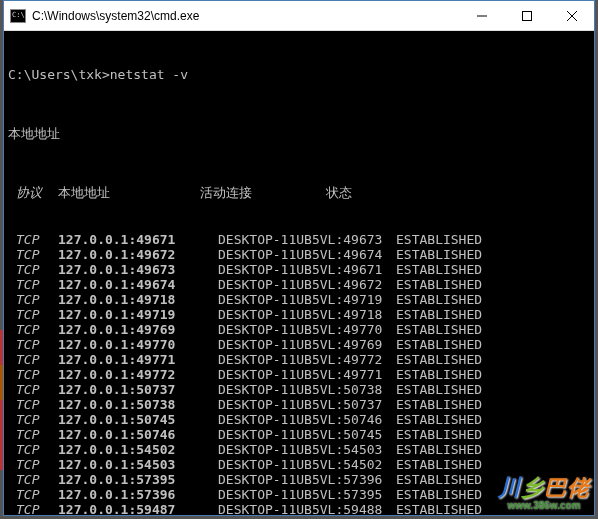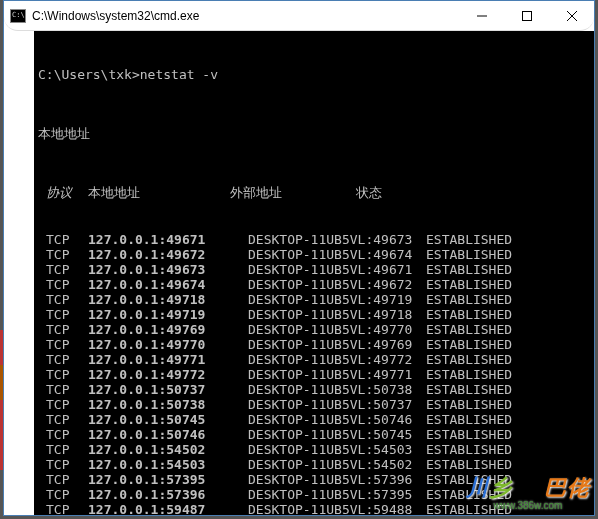--- a/index.html
+++ b/index.html
@@ -21,21 +21,20 @@
   border: 1px solid #4a7eb3;
   display: flex;
   flex-direction: column;
 }
 .titlebar {
   height: 30px;
   background: #fff;
   display: flex;
   align-items: center;
   border-bottom: 1px solid #ddd;
-  border-radius: 14px;
 }
 .titlebar-icon {
   width: 16px;
   height: 14px;
   margin: 0 6px;
   background: #000;
   border: 1px solid #888;
   position: relative;
 }
 .titlebar-icon::after {
@@ -68,27 +67,26 @@
 .terminal {
   flex: 1;
   background: #000;
   color: #c0c0c0;
   font-size: 13px;
   line-height: 15px;
   padding: 2px 4px;
   overflow: hidden;
   font-family: "NSimSun", "Consolas", monospace;
   white-space: pre;
-  margin-left: 30px;
 }
 .prompt-line { margin-top: 4px; margin-bottom: 14px; }
 .section-title { margin-bottom: 14px; }
 .headers { margin-bottom: 2px; }
 .row { display: block; }
-.col-proto { display: inline-block; width: 50px; padding-left: 8px; }
+.col-proto { display: inline-block; width: 50px; padding-left: 8px; font-style: italic; }
 .col-local { display: inline-block; width: 160px; font-weight: bold; }
 .col-foreign { display: inline-block; width: 178px; }
 .col-state { display: inline-block; }
 .hdr-proto { display: inline-block; width: 50px; padding-left: 8px; font-style: italic; }
 .hdr-local { display: inline-block; width: 142px; }
 .hdr-foreign { display: inline-block; width: 126px; }
 .watermark {
   position: absolute;
   right: 8px;
   bottom: 8px;
@@ -96,28 +94,28 @@
   font-weight: bold;
   font-style: italic;
   pointer-events: none;
 }
 .wm-main {
   font-size: 22px;
   letter-spacing: 1px;
 }
 .wm-main .c1 { color: #2a6fd6; text-shadow: 1px 1px 2px #fff; }
 .wm-main .c2 { color: #7db82e; text-shadow: 1px 1px 2px #fff; }
-.wm-main .c3 { color: #e67817; text-shadow: 1px 1px 2px #fff; padding-left: 32px; }
+.wm-main .c3 { color: #e67817; text-shadow: 1px 1px 2px #fff; }
 .wm-url {
   font-size: 10px;
   color: #3a8c2e;
   text-align: center;
   margin-top: -3px;
   font-style: normal;
-  font-weight: normal;
+  font-weight: bold;
   text-shadow: 0 0 2px #fff;
 }
 .left-strip {
   position: absolute;
   left: 0; top: 330px; width: 3px; height: 140px;
   background: linear-gradient(#b33, #b33 35px, #a50 35px, #a50 70px, #b33 70px);
 }
 </style>
 </head>
 <body>
@@ -144,21 +142,21 @@
             <line x1="0" y1="0" x2="10" y2="10" stroke="#000" stroke-width="1"></line>
             <line x1="10" y1="0" x2="0" y2="10" stroke="#000" stroke-width="1"></line>
           </svg>
       </div>
     </div>
   </div>
 
   <div class="terminal">
     <div class="prompt-line"><span>C:\Users\txk&gt;</span><span>netstat -v</span></div>
     <div class="section-title">本地地址</div>
-    <div class="headers"><span class="hdr-proto">协议</span><span class="hdr-local">本地地址</span><span class="hdr-foreign">外部地址</span><span>状态</span></div>
+    <div class="headers"><span class="hdr-proto">协议</span><span class="hdr-local">本地地址</span><span class="hdr-foreign">活动连接</span><span>状态</span></div>
     <div id="rows"><div class="row"><span class="col-proto">TCP</span><span class="col-local">127.0.0.1:49671</span><span class="col-foreign">DESKTOP-11UB5VL:49673</span><span class="col-state">ESTABLISHED</span></div><div class="row"><span class="col-proto">TCP</span><span class="col-local">127.0.0.1:49672</span><span class="col-foreign">DESKTOP-11UB5VL:49674</span><span class="col-state">ESTABLISHED</span></div><div class="row"><span class="col-proto">TCP</span><span class="col-local">127.0.0.1:49673</span><span class="col-foreign">DESKTOP-11UB5VL:49671</span><span class="col-state">ESTABLISHED</span></div><div class="row"><span class="col-proto">TCP</span><span class="col-local">127.0.0.1:49674</span><span class="col-foreign">DESKTOP-11UB5VL:49672</span><span class="col-state">ESTABLISHED</span></div><div class="row"><span class="col-proto">TCP</span><span class="col-local">127.0.0.1:49718</span><span class="col-foreign">DESKTOP-11UB5VL:49719</span><span class="col-state">ESTABLISHED</span></div><div class="row"><span class="col-proto">TCP</span><span class="col-local">127.0.0.1:49719</span><span class="col-foreign">DESKTOP-11UB5VL:49718</span><span class="col-state">ESTABLISHED</span></div><div class="row"><span class="col-proto">TCP</span><span class="col-local">127.0.0.1:49769</span><span class="col-foreign">DESKTOP-11UB5VL:49770</span><span class="col-state">ESTABLISHED</span></div><div class="row"><span class="col-proto">TCP</span><span class="col-local">127.0.0.1:49770</span><span class="col-foreign">DESKTOP-11UB5VL:49769</span><span class="col-state">ESTABLISHED</span></div><div class="row"><span class="col-proto">TCP</span><span class="col-local">127.0.0.1:49771</span><span class="col-foreign">DESKTOP-11UB5VL:49772</span><span class="col-state">ESTABLISHED</span></div><div class="row"><span class="col-proto">TCP</span><span class="col-local">127.0.0.1:49772</span><span class="col-foreign">DESKTOP-11UB5VL:49771</span><span class="col-state">ESTABLISHED</span></div><div class="row"><span class="col-proto">TCP</span><span class="col-local">127.0.0.1:50737</span><span class="col-foreign">DESKTOP-11UB5VL:50738</span><span class="col-state">ESTABLISHED</span></div><div class="row"><span class="col-proto">TCP</span><span class="col-local">127.0.0.1:50738</span><span class="col-foreign">DESKTOP-11UB5VL:50737</span><span class="col-state">ESTABLISHED</span></div><div class="row"><span class="col-proto">TCP</span><span class="col-local">127.0.0.1:50745</span><span class="col-foreign">DESKTOP-11UB5VL:50746</span><span class="col-state">ESTABLISHED</span></div><div class="row"><span class="col-proto">TCP</span><span class="col-local">127.0.0.1:50746</span><span class="col-foreign">DESKTOP-11UB5VL:50745</span><span class="col-state">ESTABLISHED</span></div><div class="row"><span class="col-proto">TCP</span><span class="col-local">127.0.0.1:54502</span><span class="col-foreign">DESKTOP-11UB5VL:54503</span><span class="col-state">ESTABLISHED</span></div><div class="row"><span class="col-proto">TCP</span><span class="col-local">127.0.0.1:54503</span><span class="col-foreign">DESKTOP-11UB5VL:54502</span><span class="col-state">ESTABLISHED</span></div><div class="row"><span class="col-proto">TCP</span><span class="col-local">127.0.0.1:57395</span><span class="col-foreign">DESKTOP-11UB5VL:57396</span><span class="col-state">ESTABLISHED</span></div><div class="row"><span class="col-proto">TCP</span><span class="col-local">127.0.0.1:57396</span><span class="col-foreign">DESKTOP-11UB5VL:57395</span><span class="col-state">ESTABLISHED</span></div><div class="row"><span class="col-proto">TCP</span><span class="col-local">127.0.0.1:59487</span><span class="col-foreign">DESKTOP-11UB5VL:59488</span><span class="col-state">ESTABLISHED</span></div></div>
   </div>
 </div>
 
 <div class="watermark">
   <div class="wm-main"><span class="c1">川</span><span class="c2">乡</span><span class="c3">巴佬</span></div>
   <div class="wm-url">www.386w.com</div>
 </div>
 
 </body></html>

